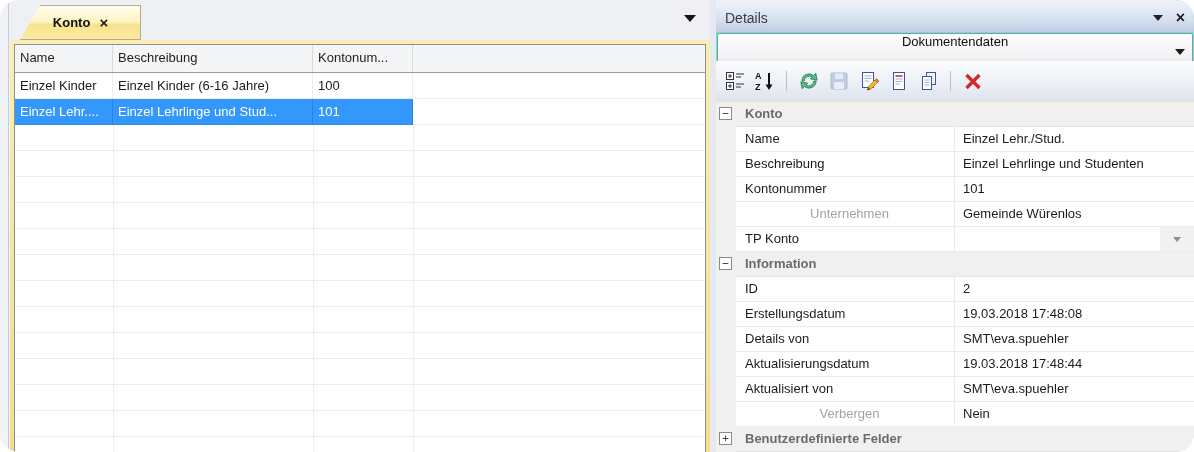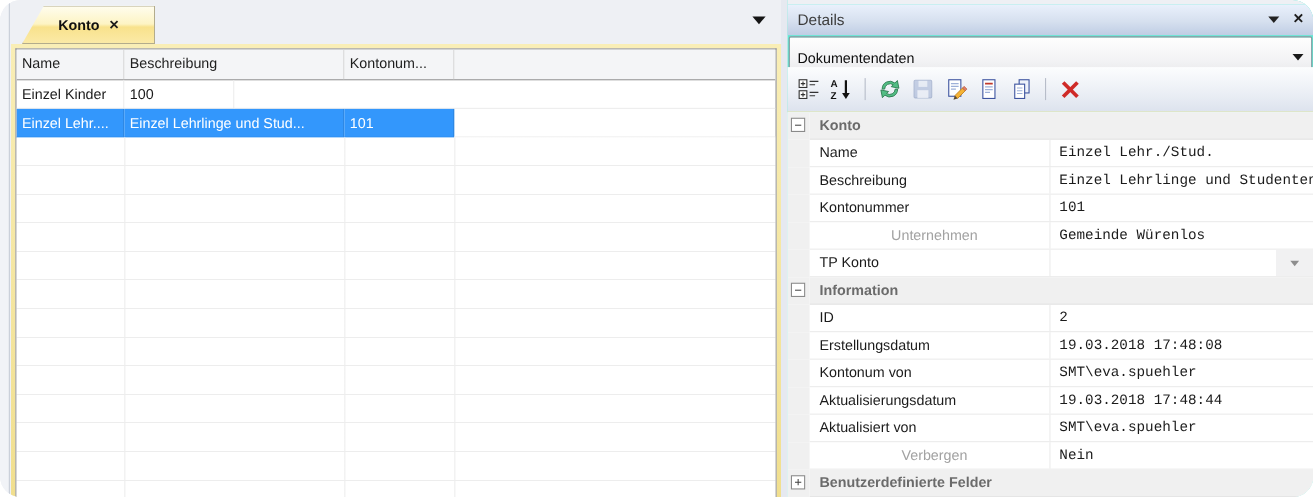--- a/index.html
+++ b/index.html
@@ -52,40 +52,40 @@
   #d-caption { position:relative; height:28px; padding:0 9px; display:flex; align-items:center;
                background:linear-gradient(180deg,#eaf1fc 0%,#d6e0ef 55%,#bfcde4 100%);
                font-size:14px; color:#3c3c3c; }
   .cap-icons { margin-left:auto; display:flex; align-items:center; gap:13px; }
   .cap-arrow { width:0; height:0; border-left:5px solid transparent; border-right:5px solid transparent; border-top:6px solid #222; }
   .cap-close { font-weight:700; font-size:16px; line-height:16px; color:#1d1d1d; }
 
   #d-combo { position:absolute; left:1px; top:33px; width:476px; height:38px;
              border:1px solid #8f959f; border-radius:2px;
              background:linear-gradient(180deg,#fefefe 0%,#f2f2f4 60%,#e7e8ea 100%);
-             display:flex; align-items:center; padding:0 7px; color:#0d0d0d; }
+             display:flex; align-items:center; padding:0 7px; color:#0d0d0d;flex-direction:column; }
   .combo-arrow { margin-left:auto; width:0; height:0; border-left:5px solid transparent; border-right:5px solid transparent; border-top:6px solid #1a1a1a; }
 
   #d-toolbar { position:absolute; left:0; top:61px; width:478px; height:41px;
                background:linear-gradient(180deg,#fcfdfe 0%,#e9edf4 65%,#dde3ee 100%);
                border-bottom:1px solid #ece5c8;
                display:flex; align-items:center; padding-left:6px; gap:5px; }
   .tbtn { width:25px; height:25px; display:grid; place-items:center; }
   .tbtn.disabled { opacity:.55; }
   .tsep { width:1px; height:20px; background:#b7bdc9; margin:0 4px; flex:none; }
 
   #d-propgrid { position:absolute; left:0; top:102px; width:478px; height:350px; background:#fff; }
   .pg-row { display:flex; height:25px; }
   .pg-gutter { width:20px; flex:none; background:#f0f0f0; position:relative; }
   .pg-body { flex:1; display:flex; border-bottom:1px solid #ececec; min-width:0; }
   .pg-label { width:218px; flex:none; padding-left:9px; line-height:24px; color:#1b1b1b;
               white-space:nowrap; overflow:hidden; }
   .pg-label.dim { color:#a2a2a2;text-align:center; }
   .pg-value { flex:1; border-left:1px solid #ececec; padding-left:8px; line-height:24px; color:#1b1b1b;
-              position:relative; white-space:nowrap; overflow:hidden;font-family:Liberation Mono, monospace; }
+              position:relative; white-space:nowrap; overflow:hidden; }
   .pg-row.section .pg-body { background:#f0f0f0; border-bottom:1px solid #e4e4e4; }
   .pg-sec-label { padding-left:9px; line-height:24px; font-weight:bold; color:#6b6b6b; white-space:nowrap; }
   .collapse-box { position:absolute; left:3px; top:5px; width:13px; height:13px; background:#fff;
                   border:1px solid #8a8a8a; font-size:11px; line-height:11px; text-align:center; color:#3f3f3f;
                   font-family:"DejaVu Sans Mono", monospace; }
   .dd-btn { position:absolute; right:0; top:0; bottom:0; width:34px; background:#f1f1f2; display:grid; place-items:center; }
   .dd-arrow { width:0; height:0; border-left:4px solid transparent; border-right:4px solid transparent; border-top:5px solid #8e8e8e; }
 </style>
 </head>
 <body>
@@ -105,20 +105,21 @@
   <div id="docframe">
     <div id="grid">
       <div class="g-header">
         <div class="gc c1">Name</div>
         <div class="gc c2">Beschreibung</div>
         <div class="gc c3">Kontonum...</div>
         <div class="gc c4"></div>
       </div>
       <div class="g-row">
         <div class="gc c1">Einzel Kinder</div>
+        <div class="gc c2">Einzel Kinder (6-16 Jahre)</div>
         <div class="gc c3">100</div>
         <div class="gc c4"></div>
       </div>
       <div class="g-row selected">
         <div class="gc c1">Einzel Lehr....</div>
         <div class="gc c2">Einzel Lehrlinge und Stud...</div>
         <div class="gc c3">101</div>
         <div class="gc c4"></div>
       </div>
       <div class="g-filler"></div>
@@ -295,21 +296,21 @@
         <div class="pg-gutter"></div>
         <div class="pg-body">
           <div class="pg-label">Erstellungsdatum</div>
           <div class="pg-value">19.03.2018 17:48:08</div>
         </div>
       </div>
 
       <div class="pg-row">
         <div class="pg-gutter"></div>
         <div class="pg-body">
-          <div class="pg-label">Kontonum von</div>
+          <div class="pg-label">Details von</div>
           <div class="pg-value">SMT\eva.spuehler</div>
         </div>
       </div>
 
       <div class="pg-row">
         <div class="pg-gutter"></div>
         <div class="pg-body">
           <div class="pg-label">Aktualisierungsdatum</div>
           <div class="pg-value">19.03.2018 17:48:44</div>
         </div>

